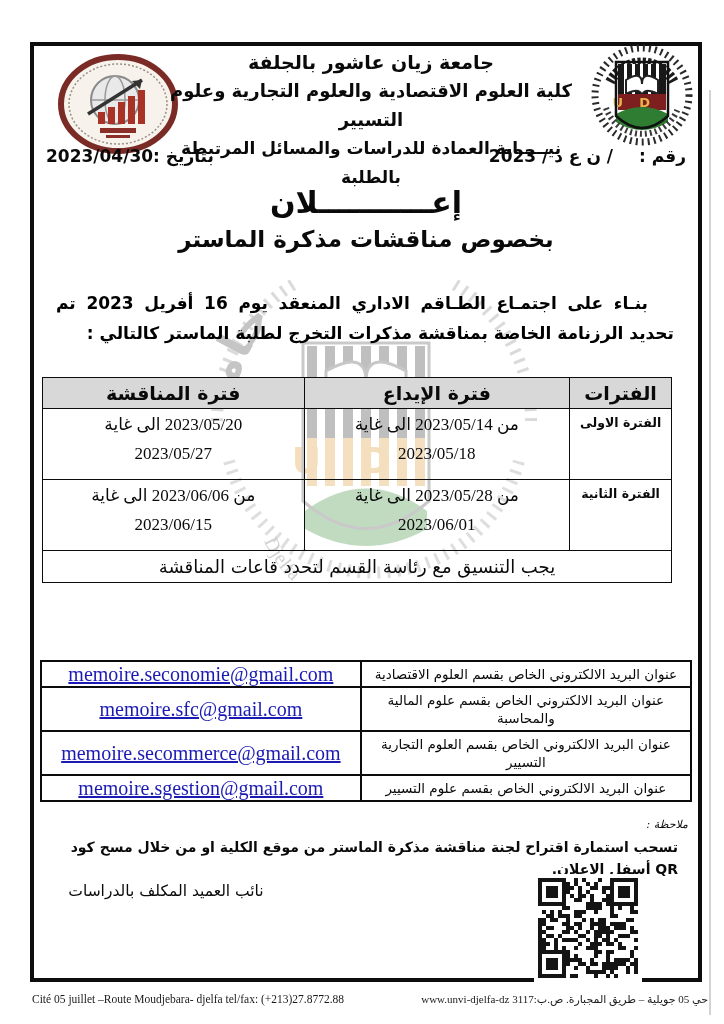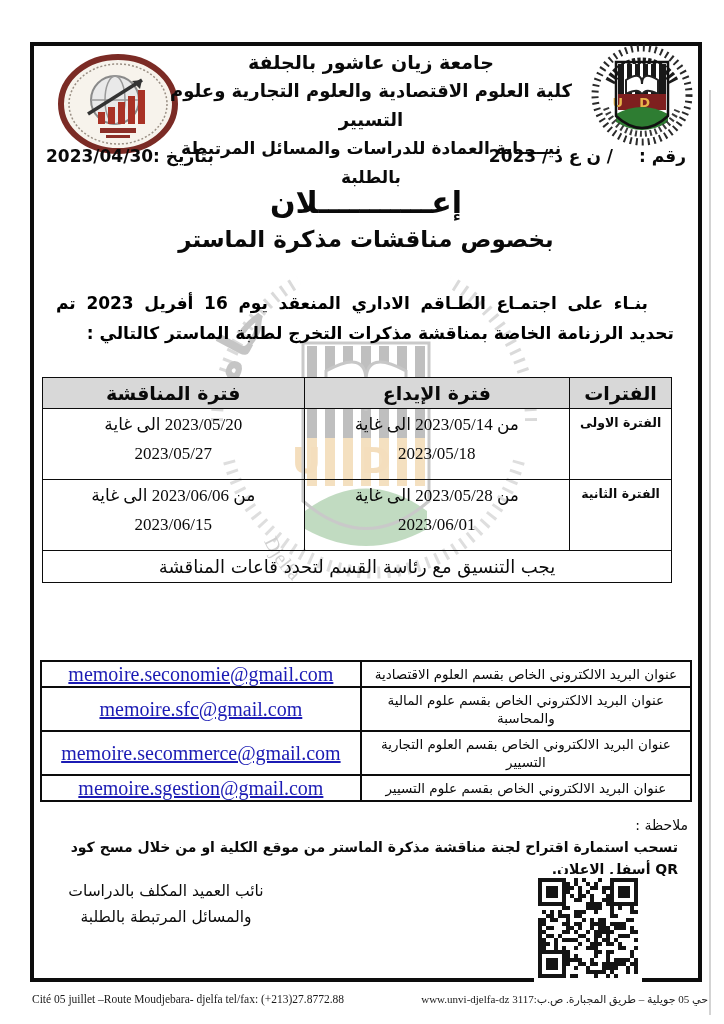--- a/index.html
+++ b/index.html
@@ -51,21 +51,21 @@
   .info-para { left:28px; right:28px; top:549px; text-align:center; font-weight:bold; font-size:13.5px; line-height:22px; color:#0a0a0a; }
 
   
   .emails { position:absolute; top:614px; right:6px; width:652px; border-collapse:collapse; z-index:1; background:#fff; }
   .emails td { border:2px solid #0c0c0c; color:#0a0a0a; }
   .emails td.lbl { width:332px; font-size:13.5px; line-height:18px; text-align:center; padding:3px 6px; }
   .emails td.eml { width:320px; text-align:center; direction:ltr; }
   .emails a { font-family:"Liberation Serif","DejaVu Sans",serif; font-size:20px; color:#1b1bb4; text-decoration:underline; }
 
   .note-block { right:10px; left:10px; top:768px; color:#0a0a0a; text-align:right; }
-  .note-label { font-size:14px; line-height:22px; font-weight:400; }
+  .note-label { font-size:11px; line-height:22px; font-weight:400;font-style:italic; }
   .note-text  { font-size:14px; line-height:22px; font-weight:bold; padding-right:10px; }
 
   .signature { left:8px; top:832px; width:248px; text-align:center; font-size:15.5px; line-height:26px; color:#0a0a0a; }
 
   .qr-box { right:56px; top:828px; width:108px; height:108px; background:#fff; padding:4px; }
 
   
   .page-footer { position:absolute; left:32px; right:16px; top:993px; display:flex; justify-content:space-between; align-items:flex-start; direction:ltr; color:#1a1a1a; }
   .footer-left { font-family:"Liberation Serif","DejaVu Sans",serif; font-size:11.5px; }
   .footer-right { direction:rtl; font-size:11px; font-family:"Liberation Serif","DejaVu Sans",serif; }
@@ -233,21 +233,20 @@
     </tbody>
       </table>
 
     <div class="layer note-block">
       <div class="note-label">ملاحظة :</div>
       <div class="note-text">تسحب استمارة اقتراح لجنة مناقشة مذكرة الماستر من موقع الكلية او من خلال مسح كود QR أسفل الاعلان.</div>
     </div>
 
     <div class="layer signature">
       <div>نائب العميد المكلف بالدراسات</div>
-      <div>والمسائل المرتبطة بالطلبة</div>
     </div>
 
     <div class="layer qr-box">
       <div><svg xmlns="http://www.w3.org/2000/svg" width="100" height="100" viewBox="0 0 100 100">
             <rect x="0" y="0" width="4" height="4" fill="#141414"></rect>
             <rect x="4" y="0" width="4" height="4" fill="#141414"></rect>
             <rect x="8" y="0" width="4" height="4" fill="#141414"></rect>
             <rect x="12" y="0" width="4" height="4" fill="#141414"></rect>
             <rect x="16" y="0" width="4" height="4" fill="#141414"></rect>
             <rect x="20" y="0" width="4" height="4" fill="#141414"></rect>

